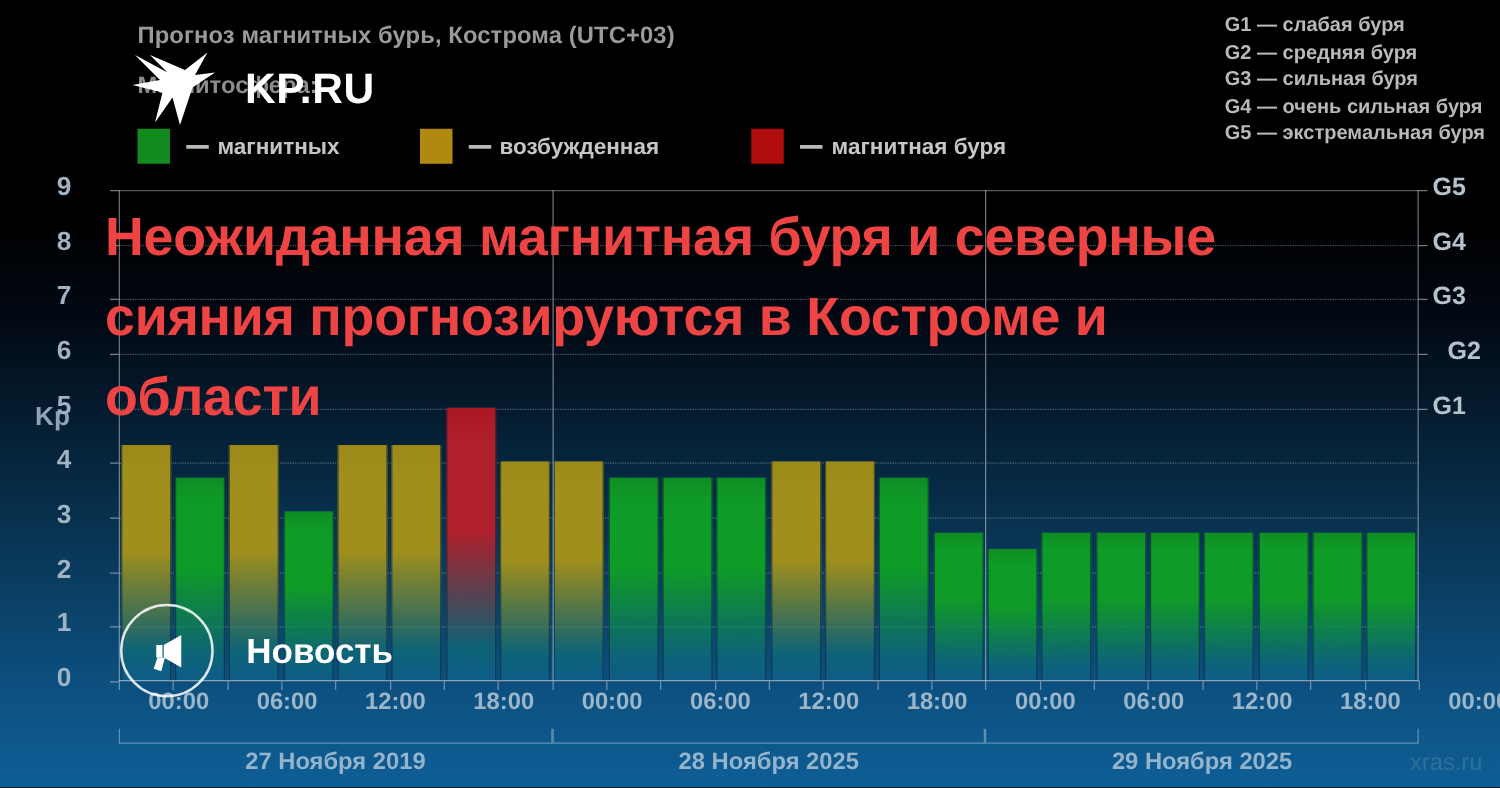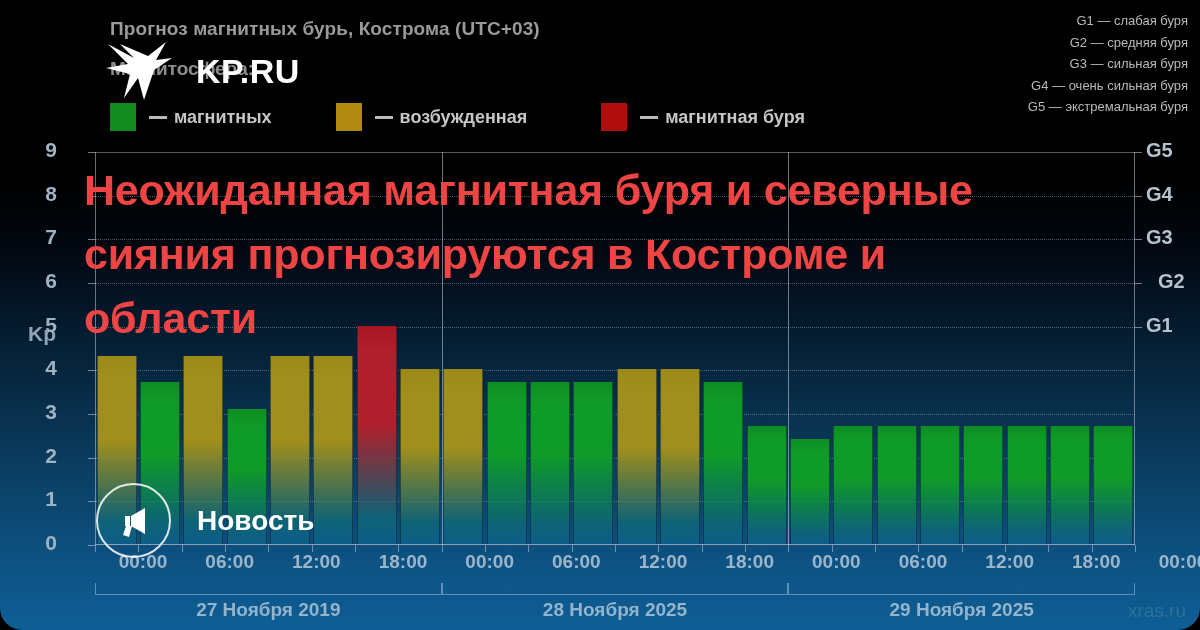--- a/index.html
+++ b/index.html
@@ -10,21 +10,20 @@
     background:#000;
     position:relative;
   }
 
   
   #chart-root {
     position:absolute; inset:0;
     background:linear-gradient(to bottom,
        #000000 0%, #000000 28%, #020812 40%,
        #052035 55%, #0a3a5c 72%, #0d5181 88%, #0e5e96 100%);
-    border-radius:22px;
   }
 
   
   .hdr-title {
     position:absolute; left:110px; top:18px;
     font-size:19px; font-weight:700; color:#9a9a9a;
     letter-spacing:.1px; white-space:nowrap;
   }
   .hdr-sub {
     position:absolute; left:110px; top:58px;
@@ -34,21 +33,21 @@
 
   
   .legend-row { position:absolute; left:110px; top:103px; display:flex; align-items:center; }
   .lg-item { display:flex; align-items:center; white-space:nowrap; }
   .lg-swatch { width:26px; height:28px; display:inline-block; }
   .lg-dash { display:inline-block; width:18px; height:3px; background:#b9b9b9; margin:0 7px 0 13px; }
   .lg-text { font-size:18px; font-weight:700; color:#c6c6c6; }
 
   
   .gscale { position:absolute; right:12px; top:10px; text-align:left; }
-  .gs-line { font-size:13px; font-weight:400; color:#b9b9b9; line-height:21.6px; white-space:nowrap;text-align:right; }
+  .gs-line { font-size:16px; font-weight:700; color:#b9b9b9; line-height:21.6px; white-space:nowrap; }
 
   
   
   #plot {
     position:absolute; left:95px; top:152px;
     width:1040px; height:393px;
   }
   .plot-border-l, .plot-border-r {
     position:absolute; top:0; width:1px; height:100%;
     background:rgba(190,200,210,.55);

